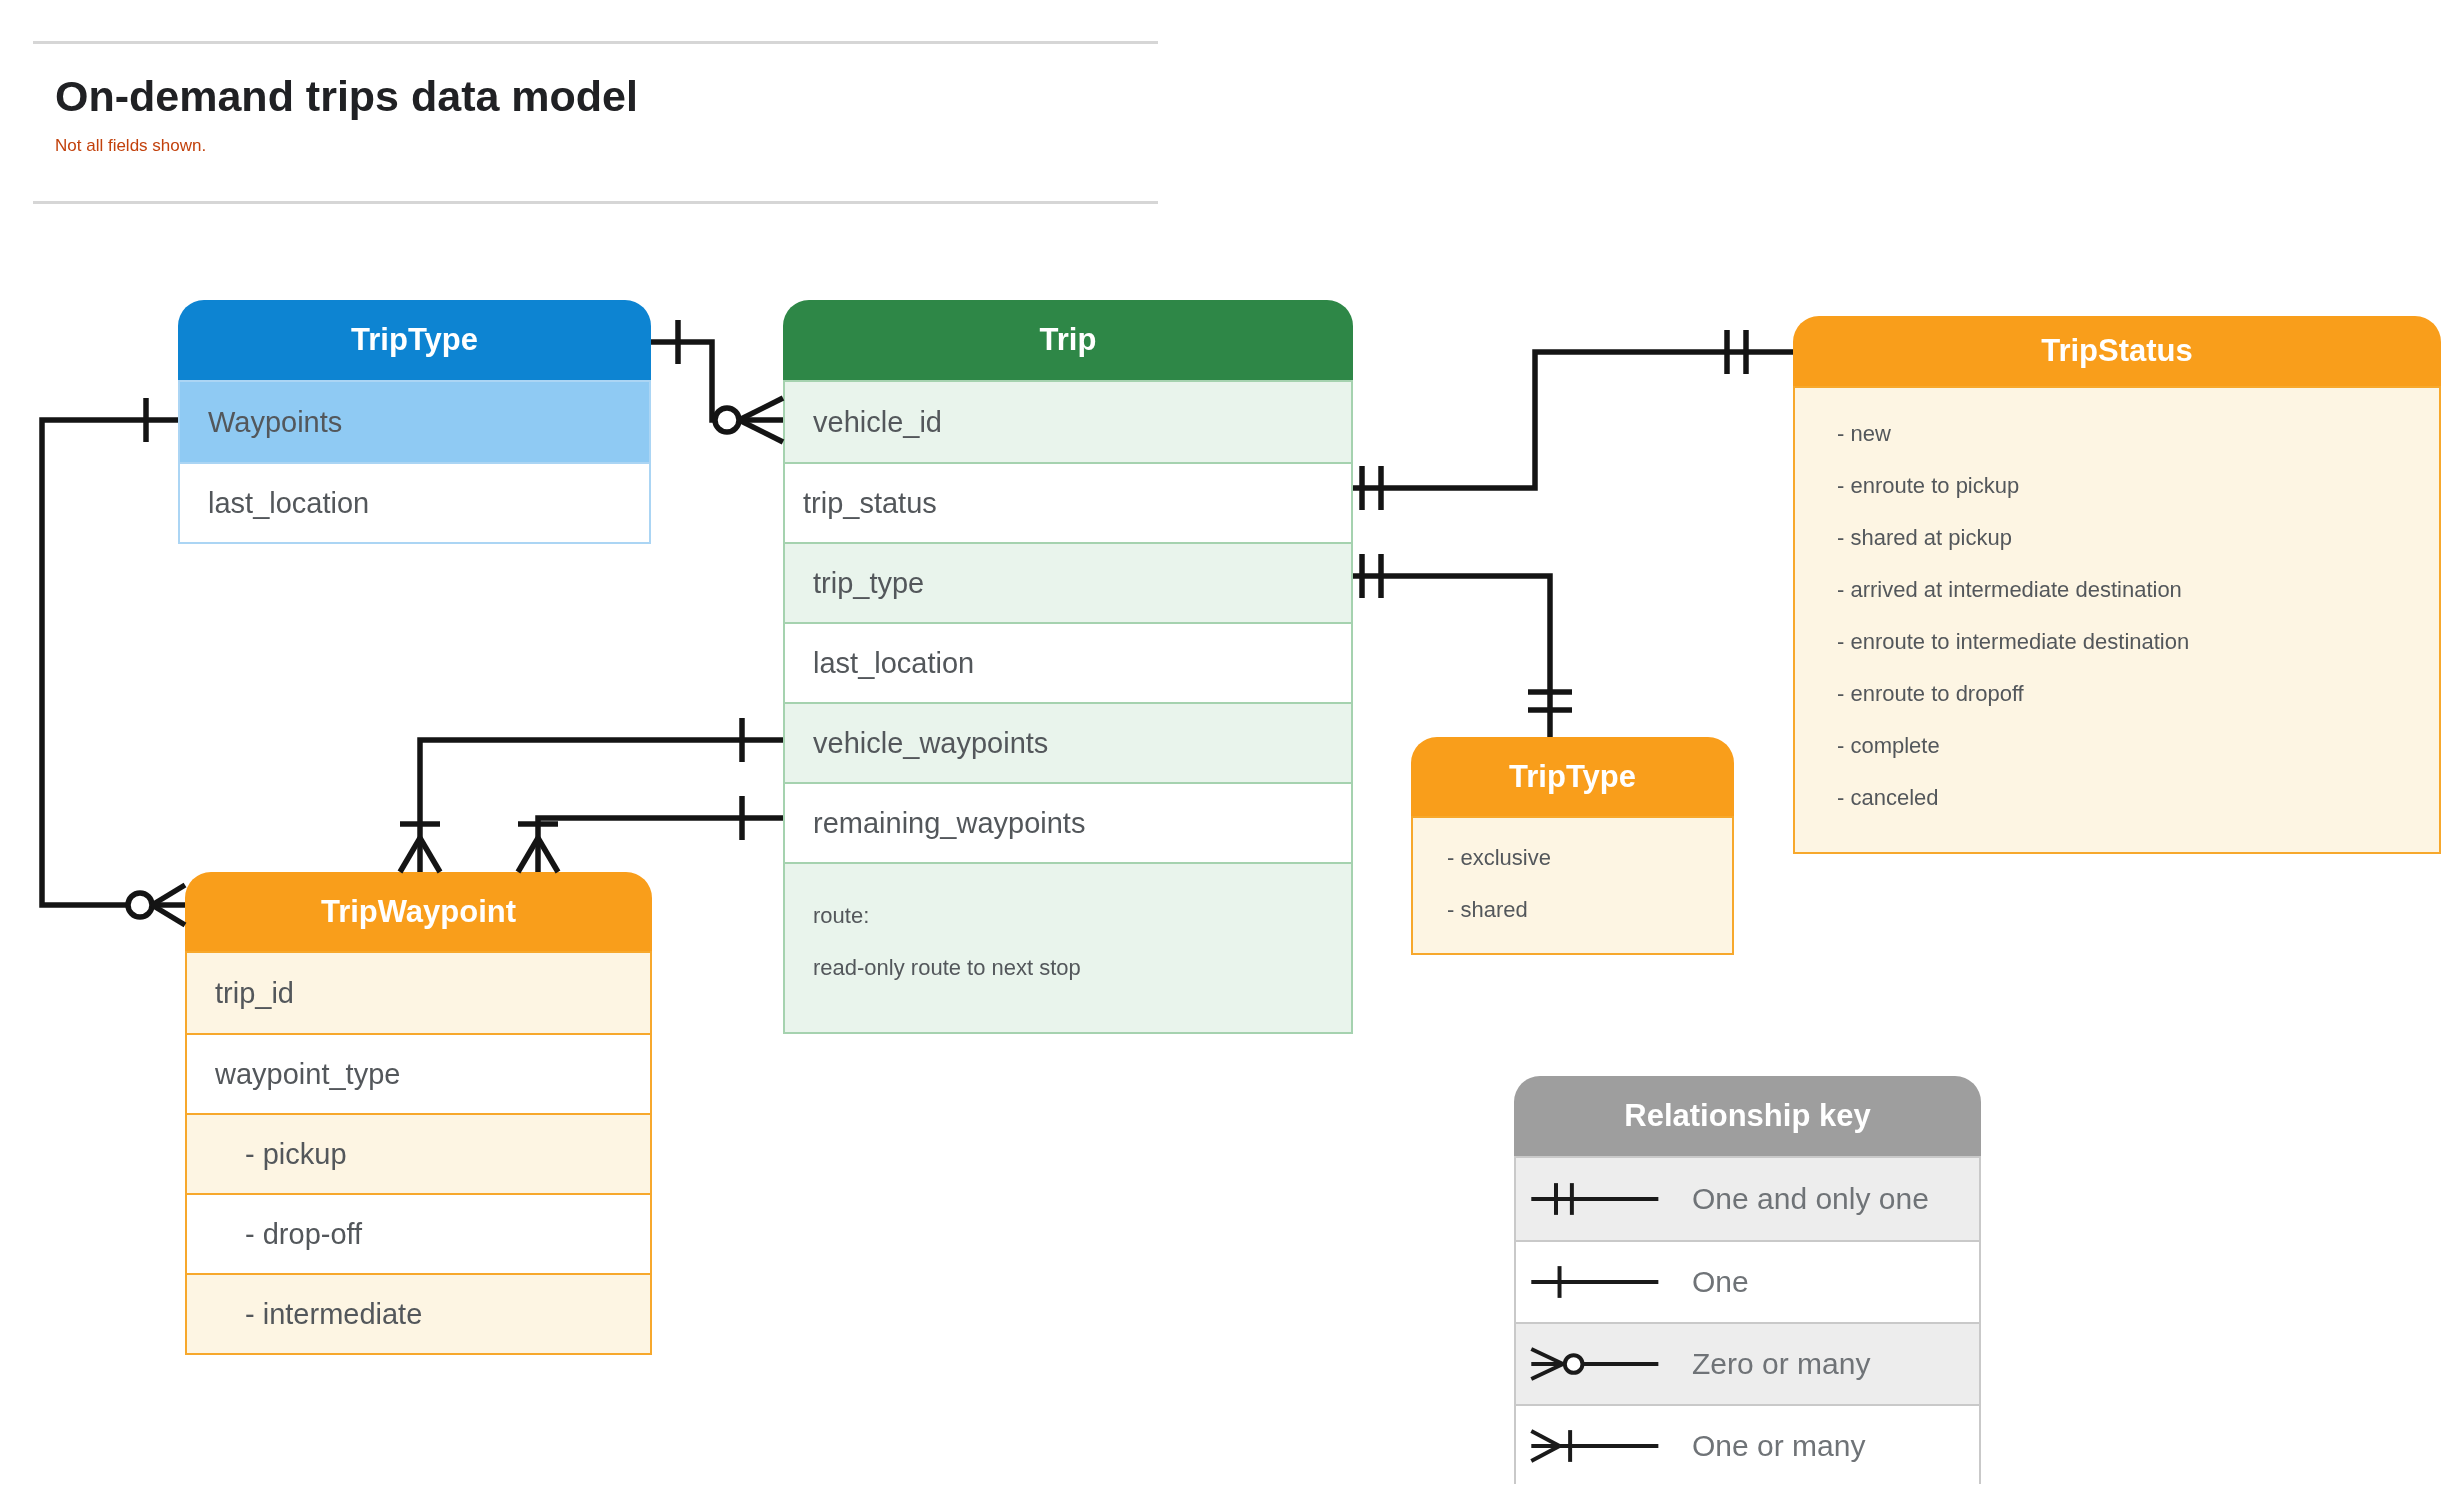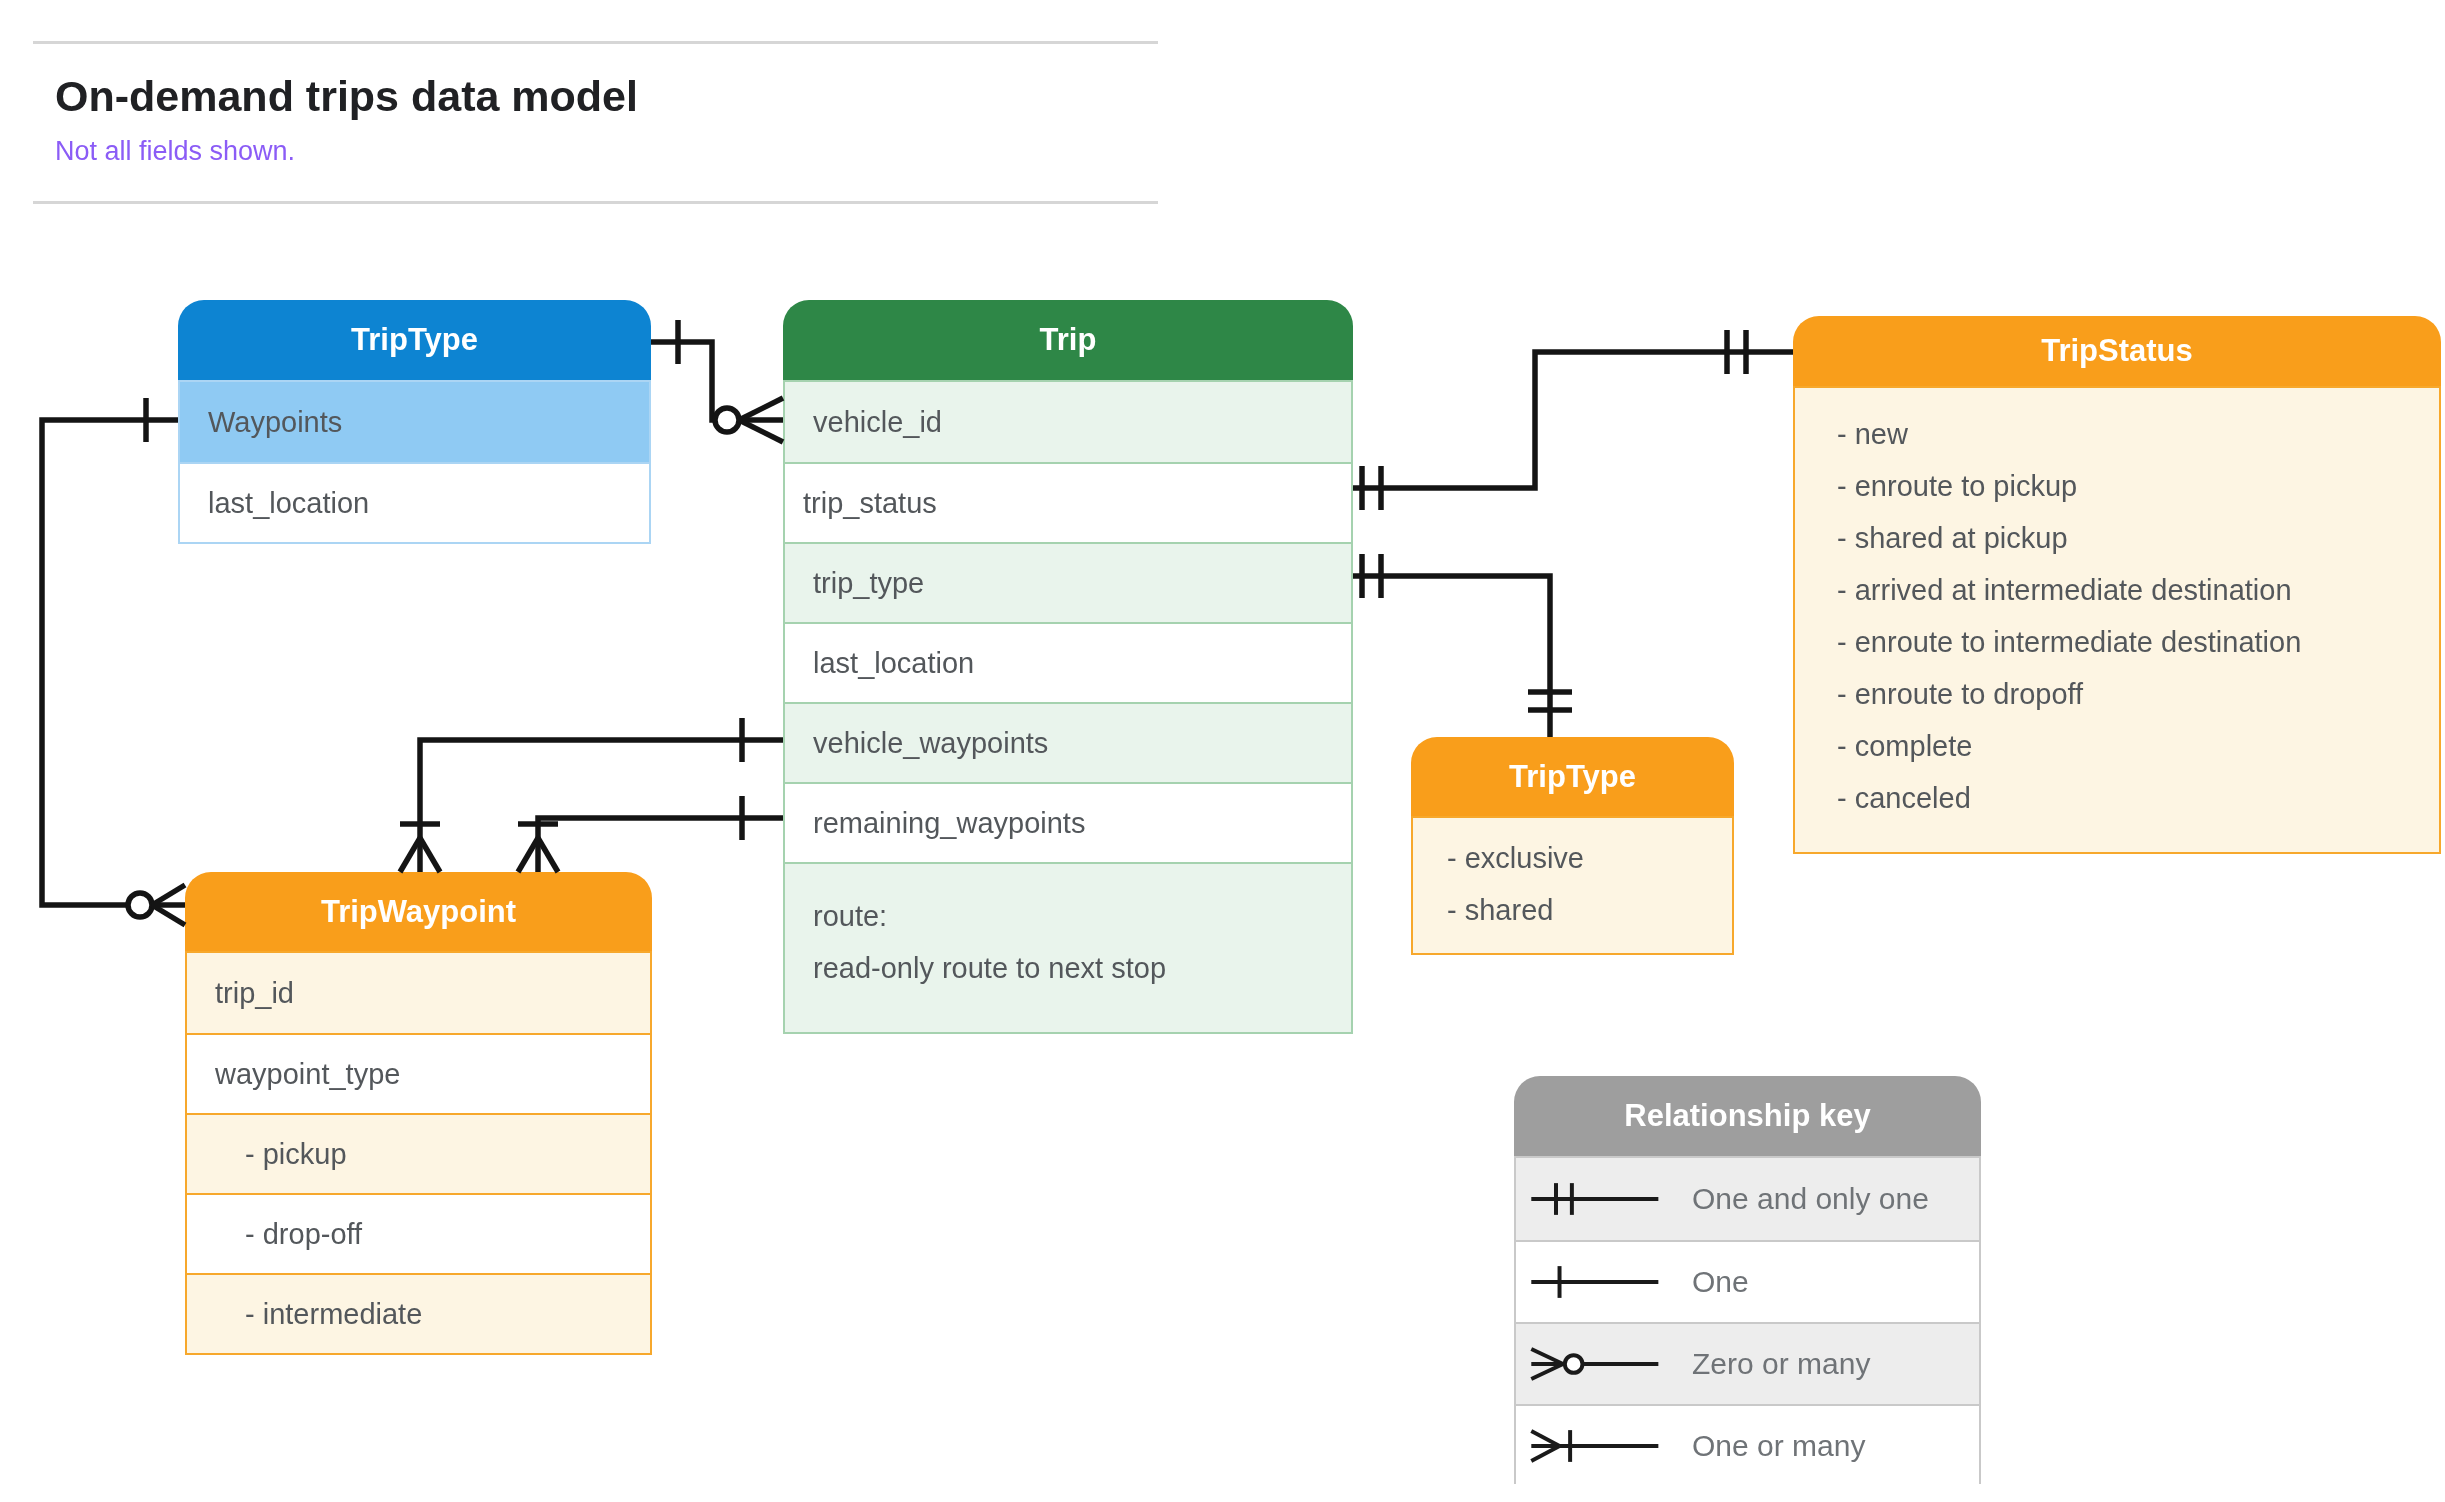--- a/index.html
+++ b/index.html
@@ -2,37 +2,37 @@
 <html><head>
 <meta charset="utf-8">
 <style>
   html,body{margin:0;padding:0;background:#ffffff;}
   .canvas{
     position:relative;width:2445px;height:1502px;background:#ffffff;overflow:hidden;
     font-family:"Liberation Sans", sans-serif;
   }
   .divider{position:absolute;height:3px;background:#d6d6d6;}
   .page-title{position:absolute;font-size:43px;font-weight:700;color:#202124;}
-  .page-subtitle{position:absolute;font-size:27px;color:#8b5cf6;}
+  .page-subtitle{position:absolute;font-size:17px;color:#c2410c;}
 
   .entity{position:absolute;}
   .ent-header{
     position:absolute;left:0;top:0;width:100%;
     border-radius:26px 26px 0 0;
     display:flex;align-items:center;justify-content:center;
     color:#ffffff;font-size:31px;font-weight:700;
     box-sizing:border-box;
   }
   .ent-body{position:absolute;left:0;width:100%;box-sizing:border-box;background:#fff;}
   .row{
     display:flex;align-items:center;box-sizing:border-box;
     font-size:29px;color:#53575b;padding-left:28px;
   }
   .row.indent{padding-left:58px;}
-  .enum-line{font-size:29px;color:#53575b;line-height:52px;}
+  .enum-line{font-size:22px;color:#53575b;line-height:52px;}
 
   
   .vehicle-body{border:2px solid #abd5f4;}
   .vehicle-body .row + .row{border-top:2px solid #abd5f4;}
   
   .trip-body{border:2px solid #a5d2af;}
   .trip-body .row + .row{border-top:2px solid #a5d2af;}
   
   .orange-body{border:2px solid #f7a82c;}
   .orange-body .row + .row{border-top:2px solid #f7a82c;}

